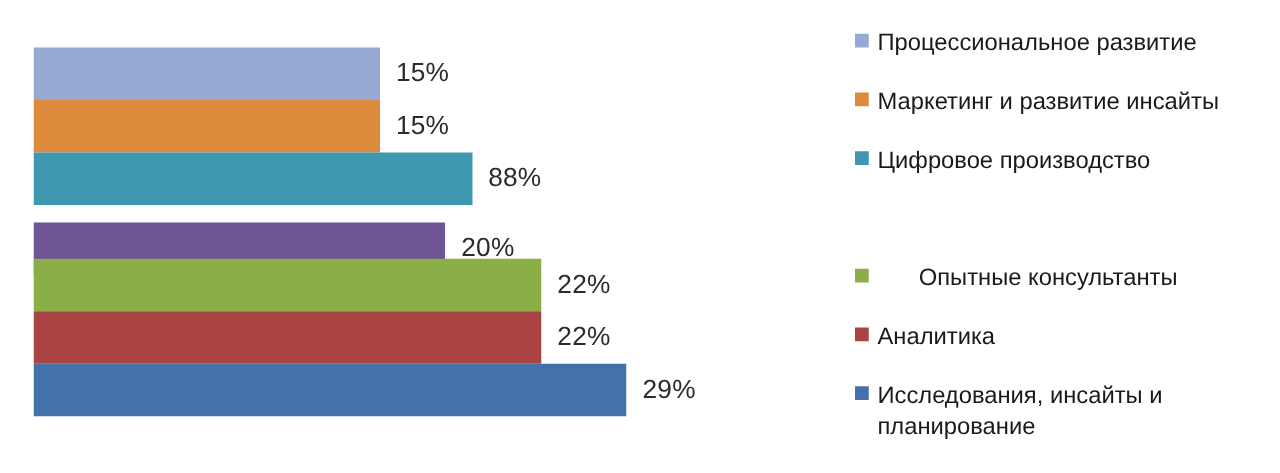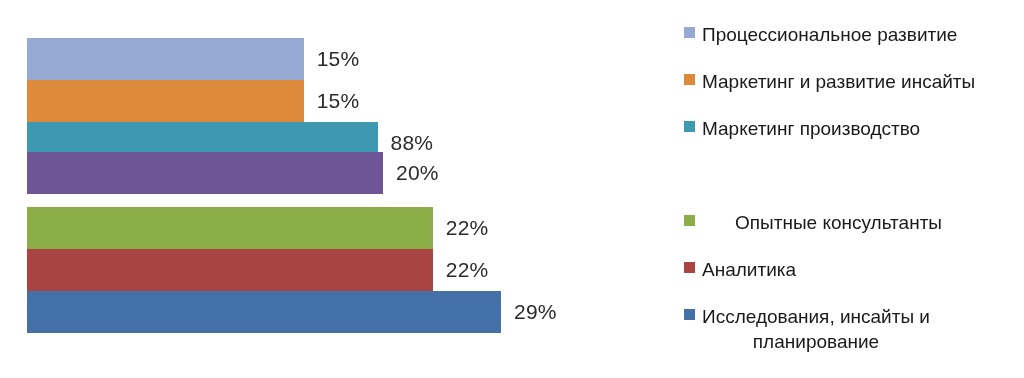--- a/index.html
+++ b/index.html
@@ -55,21 +55,20 @@
     letter-spacing: 0.2px;
   }
 
   
   #legend {
     position: absolute;
     left: 684px;
     top: 0;
     width: 340px;
     height: 378px;
-    text-align: center;
   }
 
   .legend-item {
     position: absolute;
     left: 0;
     display: flex;
     align-items: flex-start;
     gap: 7px;
   }
 
@@ -100,21 +99,21 @@
         <span class="bar-label" style="left: calc(100% + 13px);">15%</span>
       </div>
       <div class="bar-row" style="top: 80.2px; width: 276.724px;">
         <div class="bar-rect" style="background: rgb(222, 138, 60);"></div>
         <span class="bar-label" style="left: calc(100% + 13px);">15%</span>
       </div>
       <div class="bar-row" style="top: 122.4px; width: 350.517px;">
         <div class="bar-rect" style="background: rgb(62, 153, 176);"></div>
         <span class="bar-label" style="left: calc(100% + 13px);">88%</span>
       </div>
-      <div class="bar-row" style="top: 152px; width: 356px;">
+      <div class="bar-row" style="top: 178px; width: 329px;">
         <div class="bar-rect" style="background: rgb(109, 85, 150);"></div>
         <span class="bar-label" style="left: calc(100% + 13px);">20%</span>
       </div>
       <div class="bar-row" style="top: 206.8px; width: 405.862px;">
         <div class="bar-rect" style="background: rgb(140, 174, 73);"></div>
         <span class="bar-label" style="left: calc(100% + 13px);">22%</span>
       </div>
       <div class="bar-row" style="top: 249px; width: 405.862px;">
         <div class="bar-rect" style="background: rgb(169, 68, 66);"></div>
         <span class="bar-label" style="left: calc(100% + 13px);">22%</span>
@@ -129,21 +128,21 @@
       <div class="legend-item" style="top: 22px;">
         <span class="legend-swatch" style="background: rgb(149, 169, 211);"></span>
         <span class="legend-text">Процессиональное развитие</span>
       </div>
       <div class="legend-item" style="top: 69px;">
         <span class="legend-swatch" style="background: rgb(222, 138, 60);"></span>
         <span class="legend-text">Маркетинг и развитие инсайты</span>
       </div>
       <div class="legend-item" style="top: 116px;">
         <span class="legend-swatch" style="background: rgb(62, 153, 176);"></span>
-        <span class="legend-text">Маркетинг производство</span>
+        <span class="legend-text">Цифровое производство</span>
       </div>
       <div class="legend-item" style="top: 210px; gap: 40px;">
         <span class="legend-swatch" style="background: rgb(140, 174, 73);"></span>
         <span class="legend-text">Опытные консультанты</span>
       </div>
       <div class="legend-item" style="top: 257px;">
         <span class="legend-swatch" style="background: rgb(169, 68, 66);"></span>
         <span class="legend-text">Аналитика</span>
       </div>
       <div class="legend-item" style="top: 304px;">

